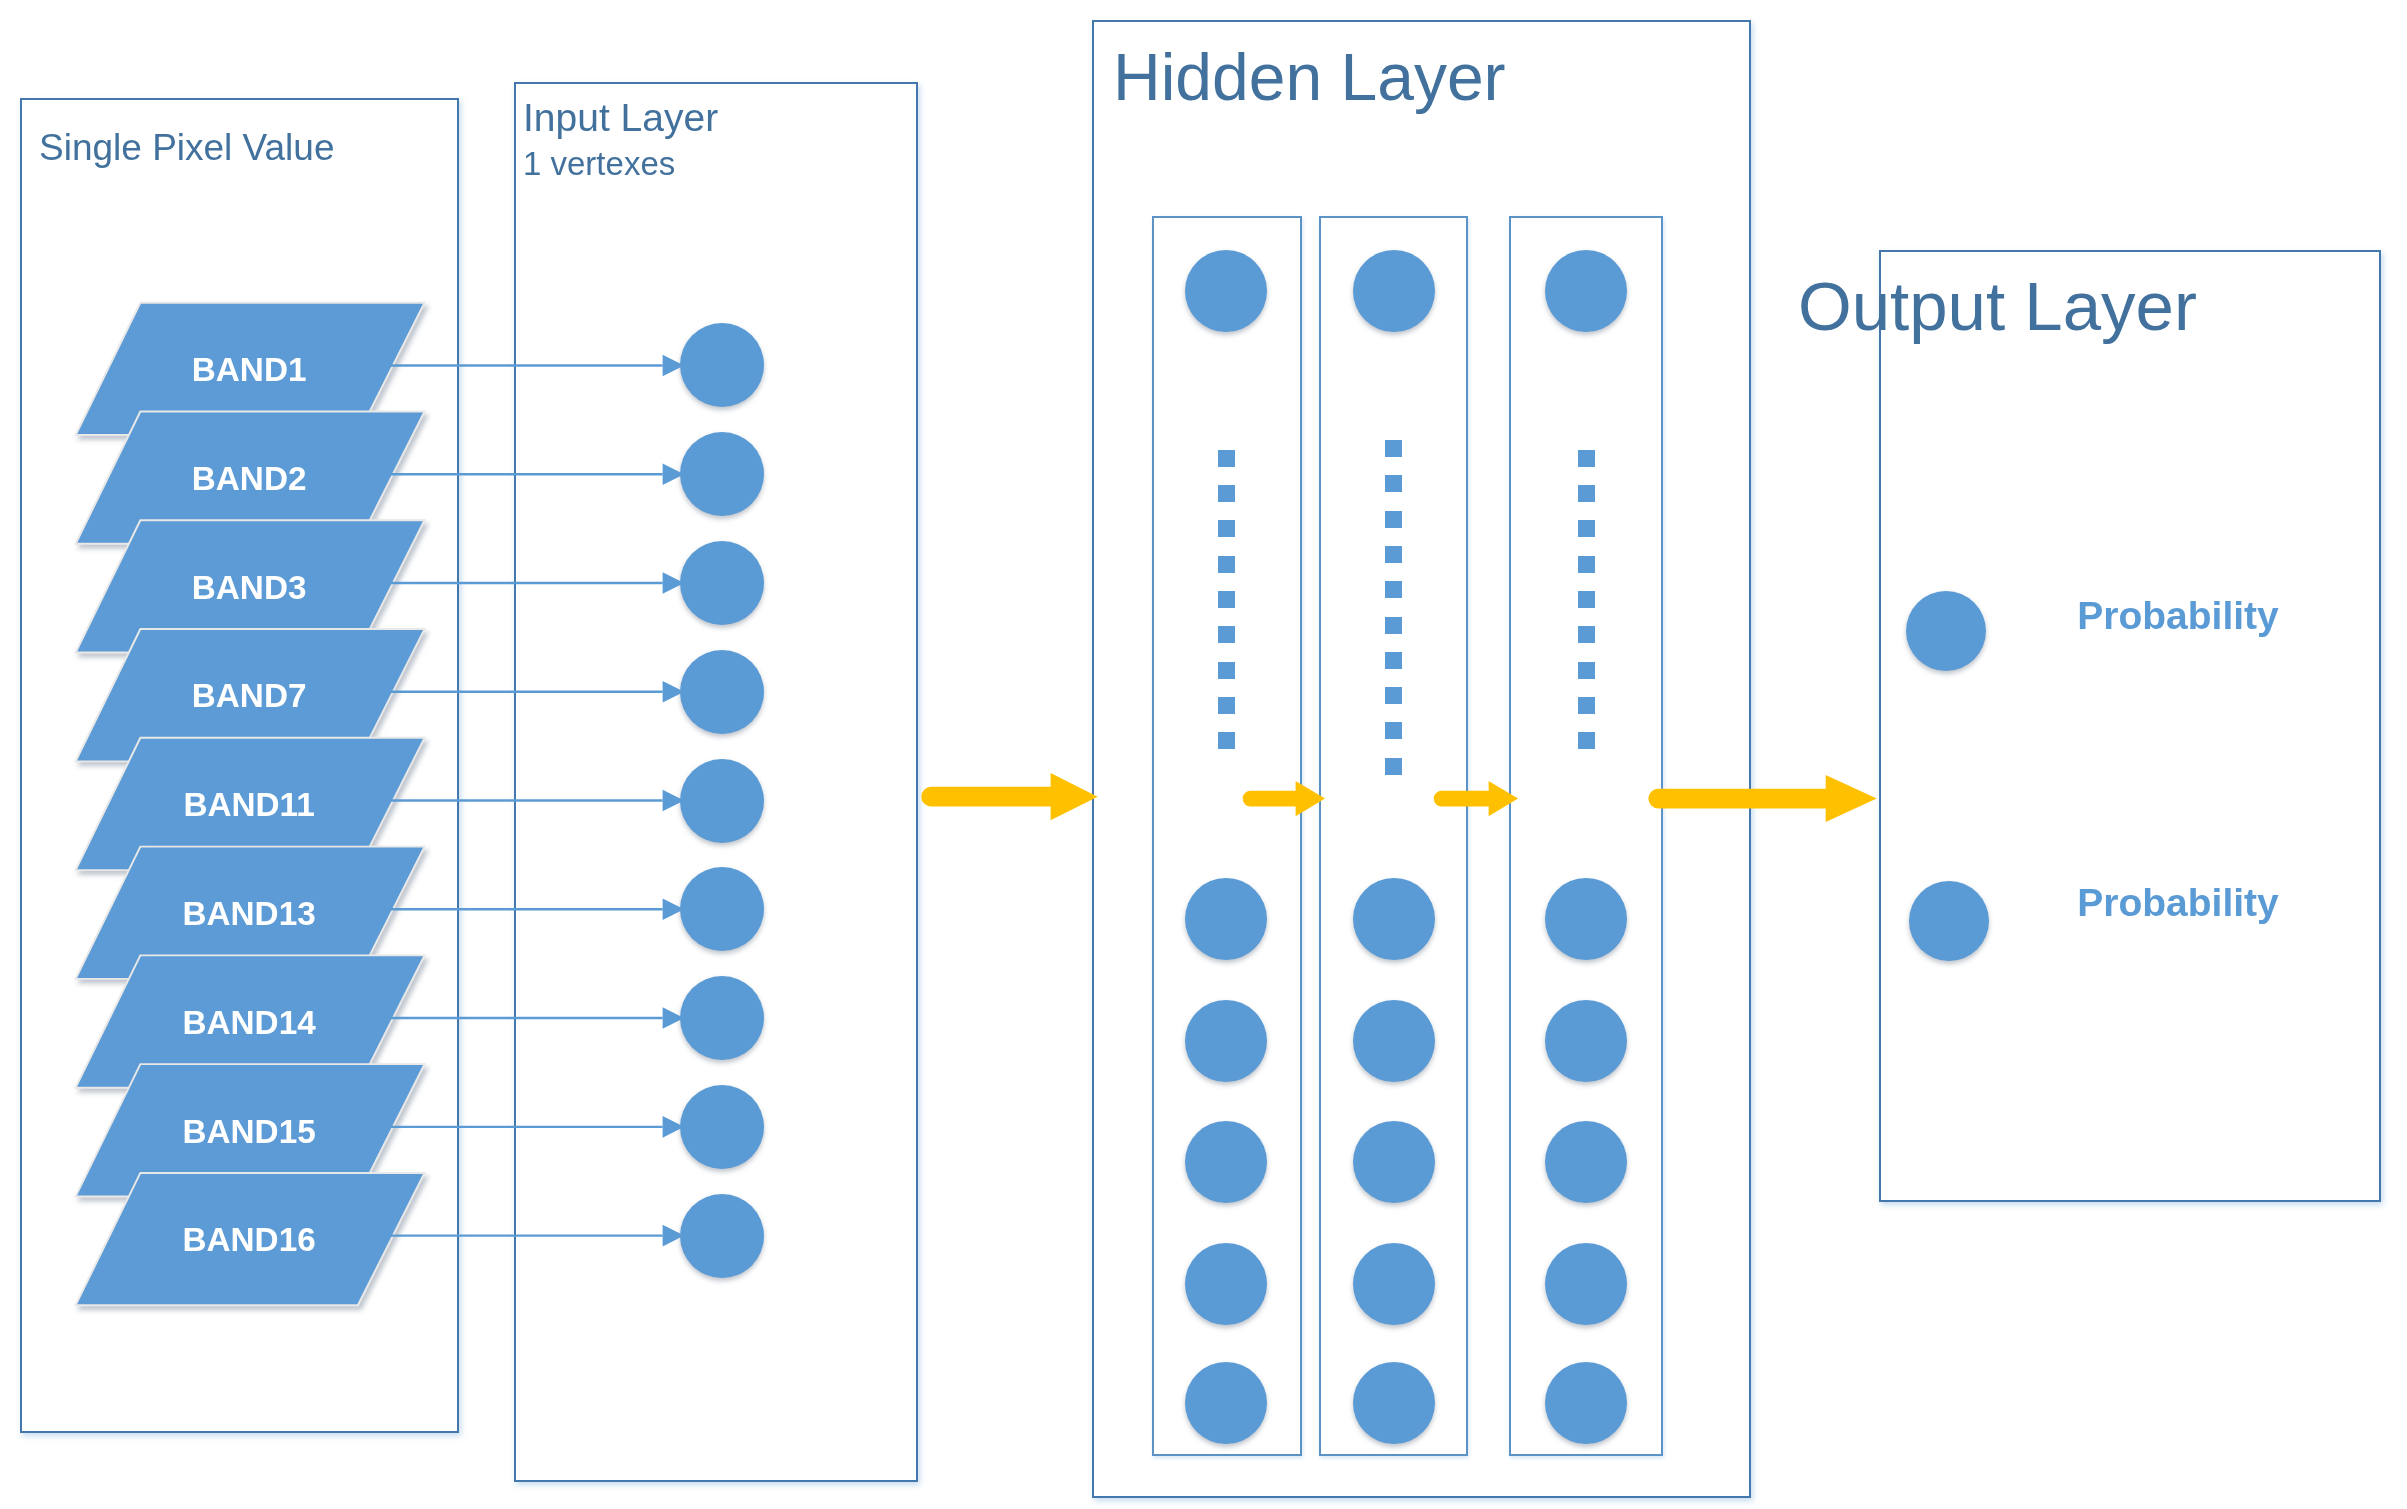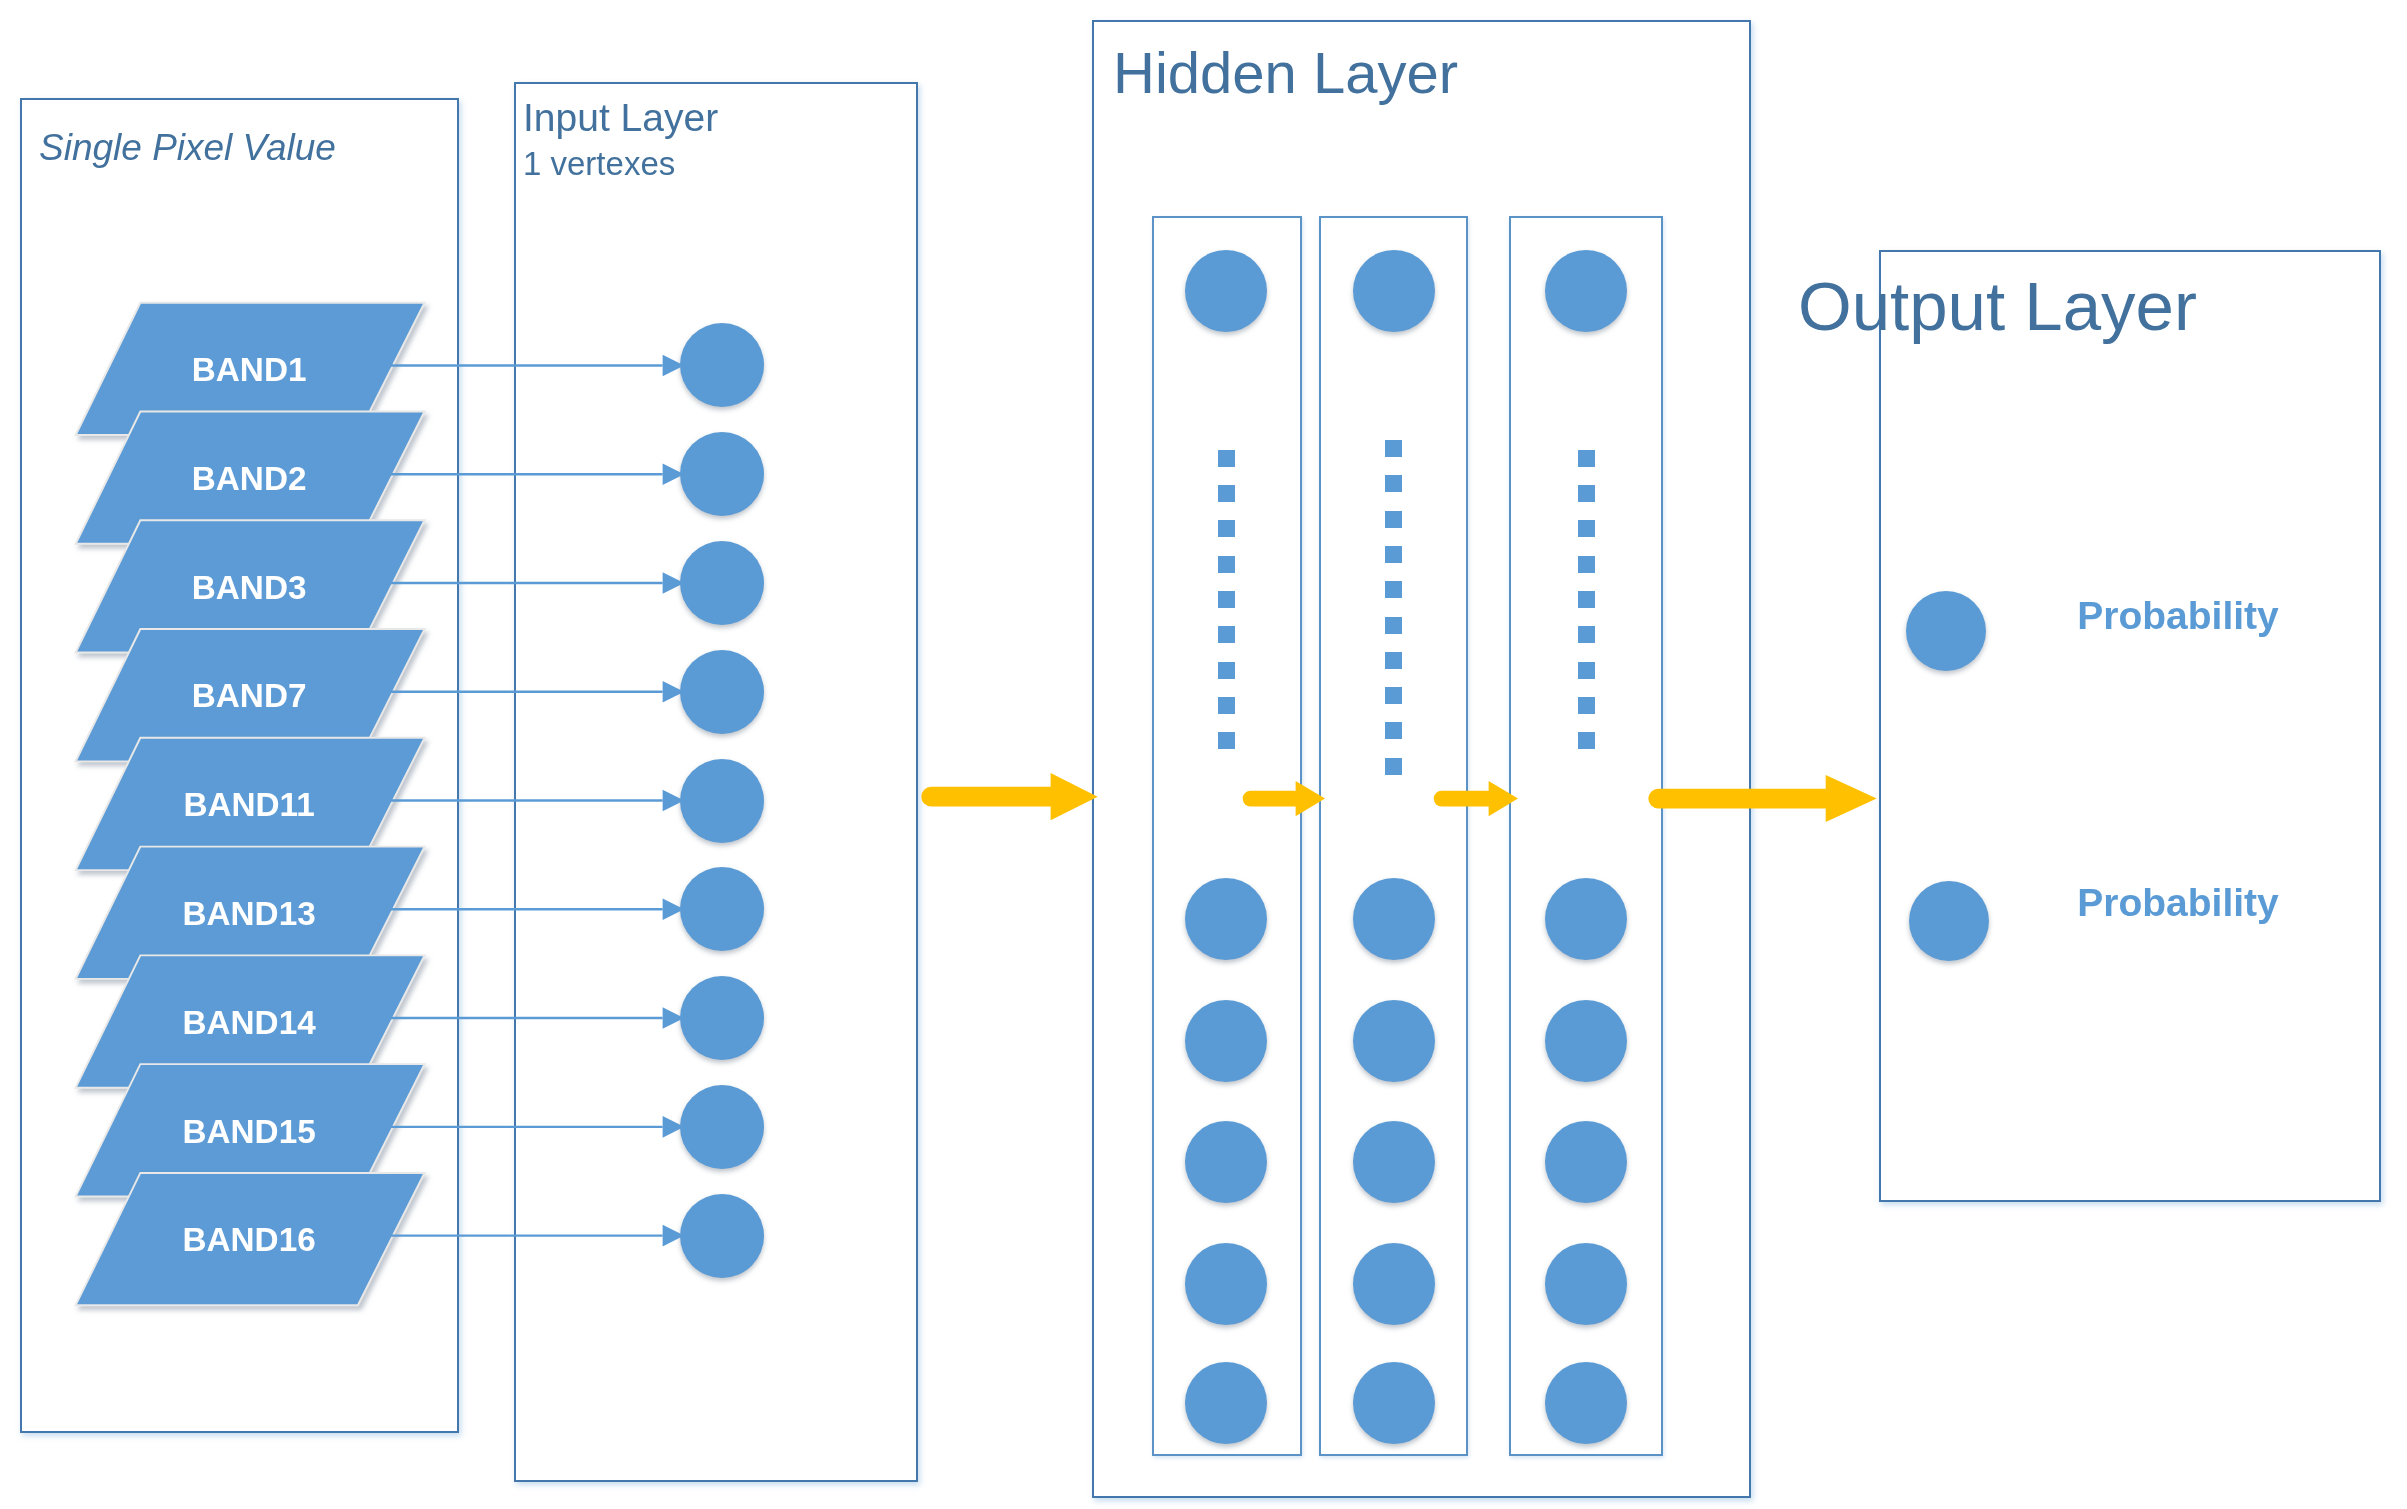--- a/index.html
+++ b/index.html
@@ -16,24 +16,24 @@
   .box-hidden{left:1092px;top:19.6px;width:659px;height:1478px;}
   .box-output{left:1879px;top:250px;width:502px;height:952px;}
   .col{
     position:absolute;background:#ffffff;border:2px solid #5b93c7;
     box-sizing:border-box;box-shadow:1px 2px 3.9px rgba(91,155,213,.25);
   }
   .col-1{left:1152px;top:216px;width:150px;height:1240px;}
   .col-2{left:1319px;top:216px;width:149px;height:1240px;}
   .col-3{left:1509px;top:216px;width:154px;height:1240px;}
   .ttl{position:absolute;color:#41719C;white-space:pre;}
-  .ttl-single{left:39px;top:127px;font-size:37px;font-style:italic;}
+  .ttl-single{left:39px;top:127px;font-size:37px;}
   .ttl-input{left:523px;top:96px;font-size:39px;}
   .sub-input{left:523px;top:145px;font-size:33px;}
-  .ttl-hidden{left:1113px;top:39px;font-size:58px;}
+  .ttl-hidden{left:1113px;top:39px;font-size:66px;}
   .sub-hidden{left:1113px;top:169px;font-size:35px;}
   .ttl-output{left:1798px;top:267px;font-size:69px;}
   .node{
     position:absolute;border-radius:50%;background:#5B9BD5;
     box-shadow:0 2.9px 4.9px rgba(110,125,140,.45);
   }
   .dot{position:absolute;background:#5B9BD5;}
   .out-label{
     position:absolute;color:#5B9BD5;font-weight:600;font-size:39px;
     line-height:61px;text-align:center;width:372px;

